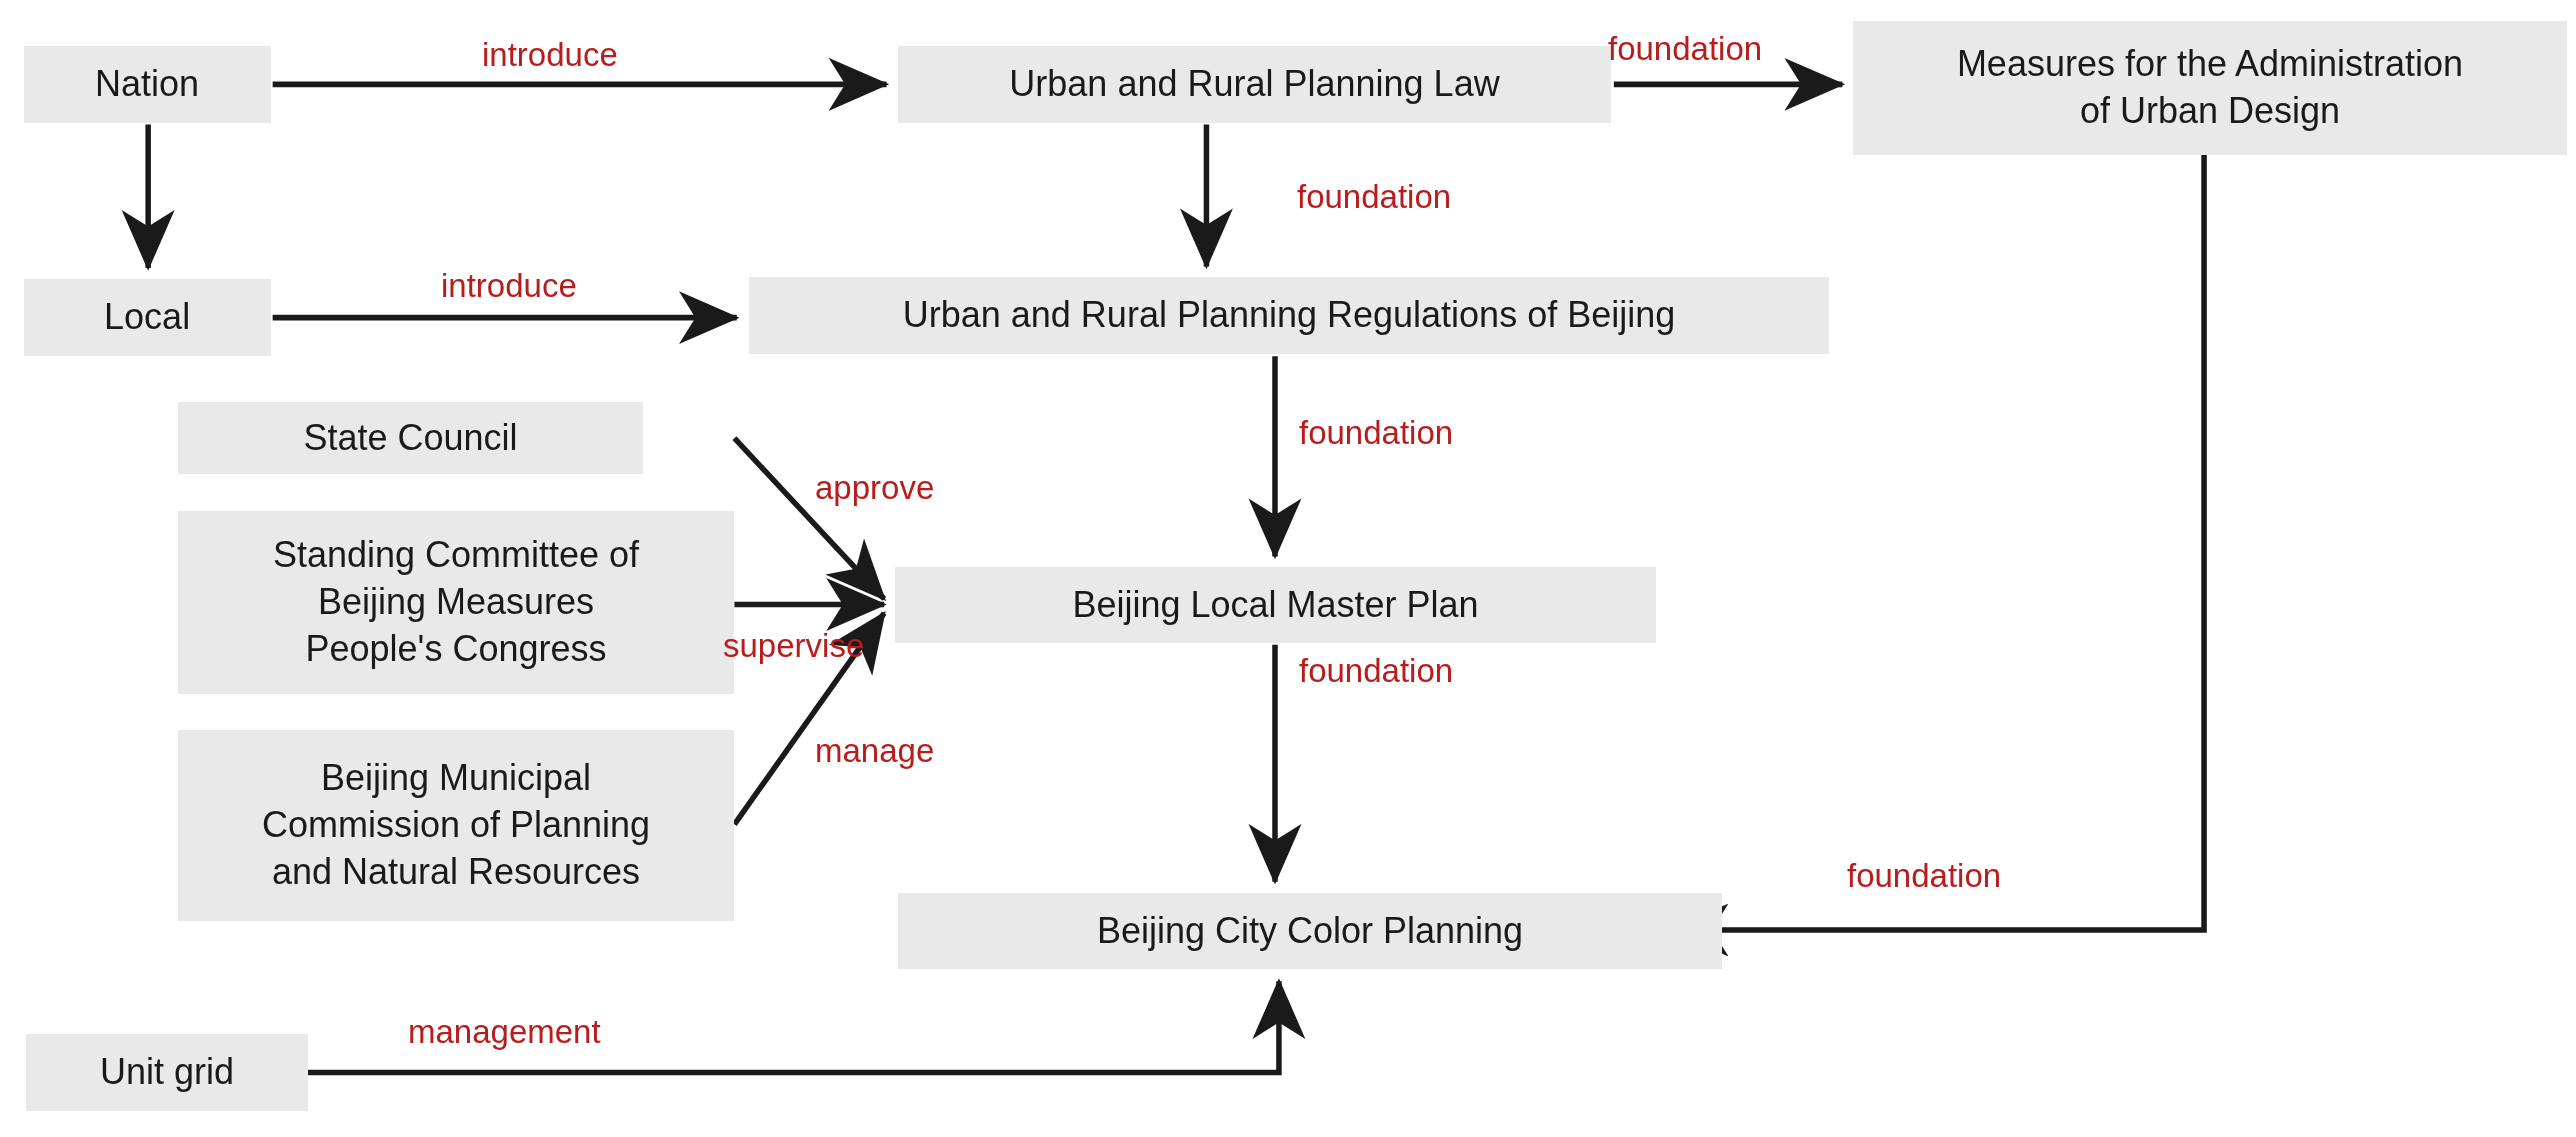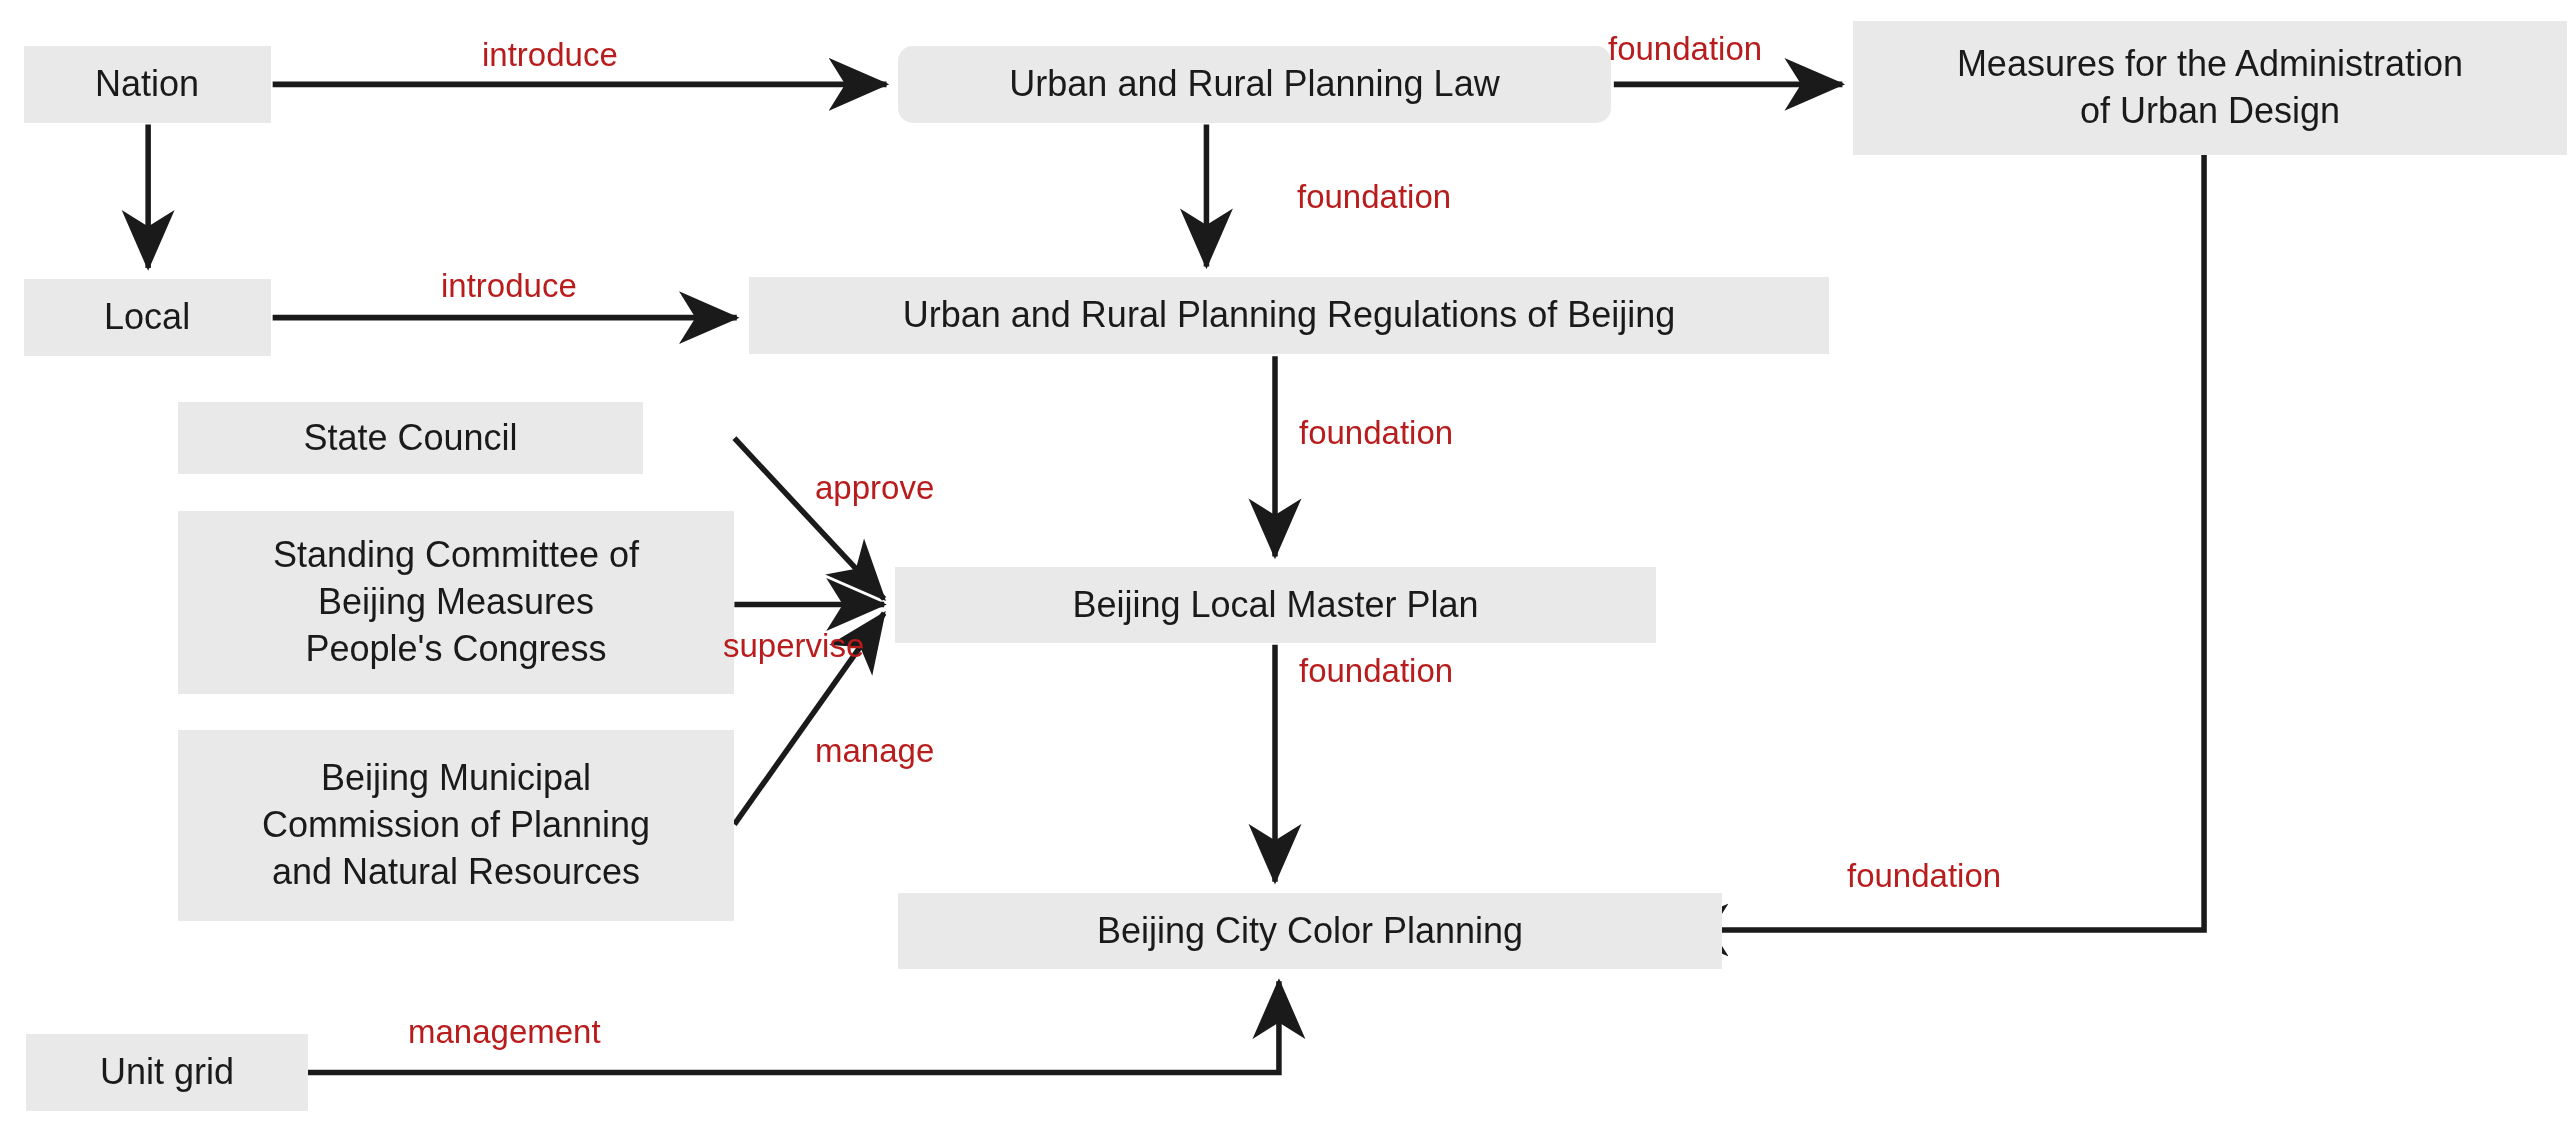--- a/index.html
+++ b/index.html
@@ -82,21 +82,21 @@
       <line x1="1618" y1="818" x2="1618" y2="1119" marker-end="url(#ah)"></line>
 
       <path d="M2797,196 L2797,1180 L2120,1180" marker-end="url(#ah)"></path>
 
       <path d="M347,1361 L1623,1361 L1623,1245" marker-end="url(#ah)"></path>
     </g>
   </svg>
 
   <div class="node" style="left:23.6px; top:46px; width:247px; height:77px;">Nation</div>
 
-  <div class="node" style="left:898px; top:46px; width:713px; height:77px;border-radius:15px;">Urban and Rural Planning Law</div>
+  <div class="node" style="left:898px; top:46px; width:713px; height:77px;">Urban and Rural Planning Law</div>
 
   <div class="node" style="left:1853px; top:20.5px; width:714px; height:134px;">Measures for the Administration
 of Urban Design</div>
 
   <div class="node" style="left:23.6px; top:279px; width:247px; height:77px;">Local</div>
 
   <div class="node" style="left:749px; top:277px; width:1080px; height:77px;">Urban and Rural Planning Regulations of Beijing</div>
 
   <div class="node" style="left:178px; top:402px; width:465px; height:72px;">State Council</div>
 

